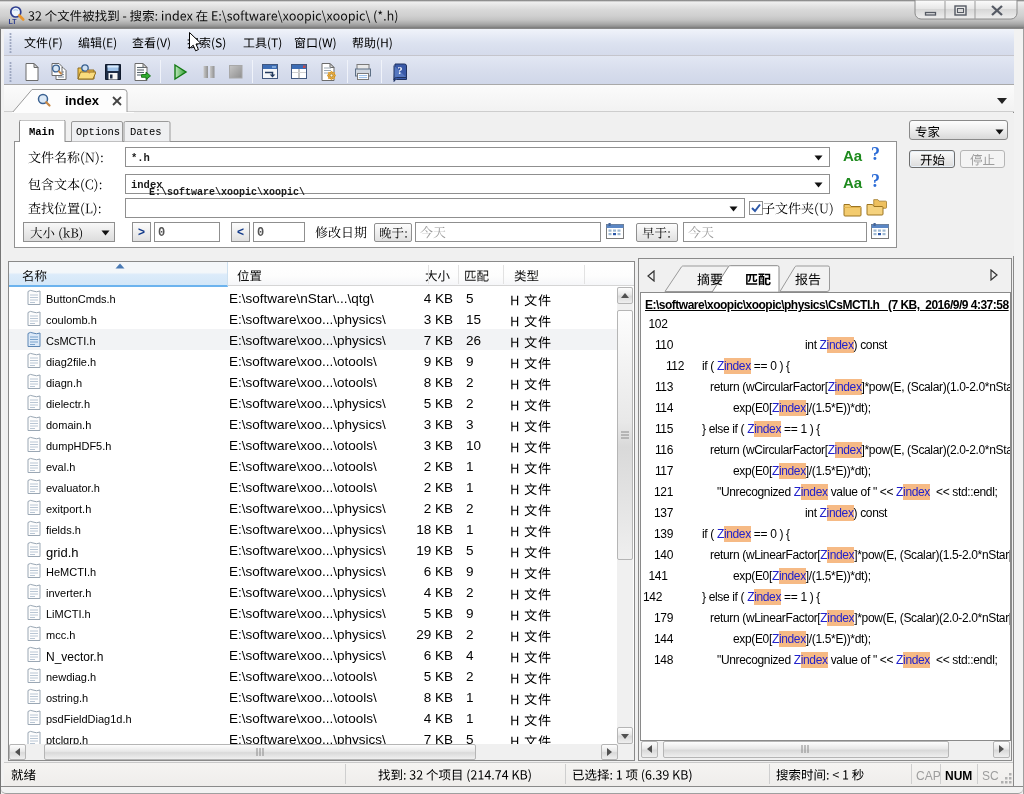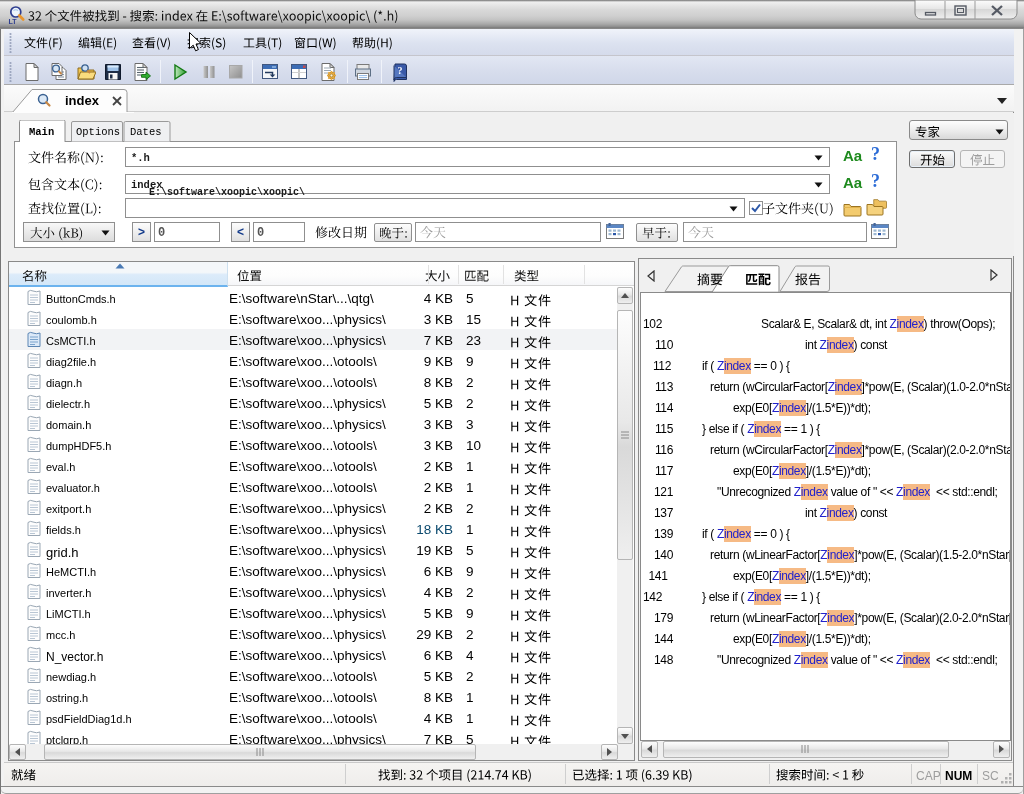--- a/index.html
+++ b/index.html
@@ -428,21 +428,21 @@
 <svg style="position:absolute;left:510.0px;top:310.9px;overflow:visible" width="44" height="20" viewBox="0 -15.08 44 19.76">
     <path d="M1.3 0.0H2.5V-4.5H7.0V0.0H8.2V-9.5H7.0V-5.5H2.5V-9.5H1.3Z M19.7 -10.7C20.1 -10.1 20.5 -9.2 20.6 -8.7L21.7 -9.0C21.5 -9.5 21.1 -10.4 20.7 -11.0ZM14.8 -8.6V-7.7H16.9C17.6 -5.7 18.6 -4.0 20.0 -2.6C18.6 -1.4 16.8 -0.5 14.6 0.1C14.8 0.3 15.2 0.8 15.3 1.0C17.4 0.3 19.2 -0.6 20.7 -1.9C22.2 -0.6 23.9 0.4 26.1 0.9C26.2 0.7 26.5 0.3 26.7 0.1C24.7 -0.5 22.9 -1.4 21.5 -2.6C22.8 -4.0 23.8 -5.6 24.5 -7.7H26.6V-8.6ZM20.7 -3.3C19.5 -4.5 18.5 -6.0 17.9 -7.7H23.4C22.8 -5.9 21.9 -4.5 20.7 -3.3Z M32.2 -4.4V-3.5H35.9V1.0H36.9V-3.5H40.5V-4.4H36.9V-7.3H39.9V-8.3H36.9V-10.8H35.9V-8.3H34.2C34.4 -8.8 34.5 -9.5 34.6 -10.1L33.7 -10.3C33.4 -8.6 32.8 -6.9 32.1 -5.8C32.3 -5.7 32.7 -5.5 32.9 -5.3C33.3 -5.9 33.6 -6.6 33.9 -7.3H35.9V-4.4ZM31.6 -10.9C30.9 -8.9 29.7 -7.0 28.5 -5.7C28.7 -5.5 28.9 -5.0 29.1 -4.7C29.5 -5.2 29.9 -5.7 30.2 -6.2V1.0H31.2V-7.8C31.7 -8.7 32.1 -9.6 32.5 -10.6Z" fill="#000"></path>
   </svg>
 <div class="abs" style="left:9px;top:329px;width:608px;height:21px;background:#f2f3f5"></div>
 <svg class="abs" style="left:27px;top:331px" width="14" height="17" viewBox="0 0 14 17">
     <use href="#docsel"></use>
   </svg>
 <div class="lat" style="left:46px;top:335px;font-size:11px;color:#000">CsMCTI.h</div>
 <div class="lat" style="left:229px;top:333px;font-size:13.5px;color:#000">E:\software\xoo...\physics\</div>
 <div class="lat" style="left:405px;top:333px;width:48px;text-align:right;font-size:13.5px;color:#000">7 KB</div>
-<div class="lat" style="left:466px;top:333px;font-size:13.5px;color:#000">23</div>
+<div class="lat" style="left:466px;top:333px;font-size:13.5px;color:#000">26</div>
 <svg style="position:absolute;left:510.0px;top:331.9px;overflow:visible" width="44" height="20" viewBox="0 -15.08 44 19.76">
     <path d="M1.3 0.0H2.5V-4.5H7.0V0.0H8.2V-9.5H7.0V-5.5H2.5V-9.5H1.3Z M19.7 -10.7C20.1 -10.1 20.5 -9.2 20.6 -8.7L21.7 -9.0C21.5 -9.5 21.1 -10.4 20.7 -11.0ZM14.8 -8.6V-7.7H16.9C17.6 -5.7 18.6 -4.0 20.0 -2.6C18.6 -1.4 16.8 -0.5 14.6 0.1C14.8 0.3 15.2 0.8 15.3 1.0C17.4 0.3 19.2 -0.6 20.7 -1.9C22.2 -0.6 23.9 0.4 26.1 0.9C26.2 0.7 26.5 0.3 26.7 0.1C24.7 -0.5 22.9 -1.4 21.5 -2.6C22.8 -4.0 23.8 -5.6 24.5 -7.7H26.6V-8.6ZM20.7 -3.3C19.5 -4.5 18.5 -6.0 17.9 -7.7H23.4C22.8 -5.9 21.9 -4.5 20.7 -3.3Z M32.2 -4.4V-3.5H35.9V1.0H36.9V-3.5H40.5V-4.4H36.9V-7.3H39.9V-8.3H36.9V-10.8H35.9V-8.3H34.2C34.4 -8.8 34.5 -9.5 34.6 -10.1L33.7 -10.3C33.4 -8.6 32.8 -6.9 32.1 -5.8C32.3 -5.7 32.7 -5.5 32.9 -5.3C33.3 -5.9 33.6 -6.6 33.9 -7.3H35.9V-4.4ZM31.6 -10.9C30.9 -8.9 29.7 -7.0 28.5 -5.7C28.7 -5.5 28.9 -5.0 29.1 -4.7C29.5 -5.2 29.9 -5.7 30.2 -6.2V1.0H31.2V-7.8C31.7 -8.7 32.1 -9.6 32.5 -10.6Z" fill="#000"></path>
   </svg>
 <svg class="abs" style="left:27px;top:352px" width="14" height="17" viewBox="0 0 14 17">
     <use href="#doc"></use>
   </svg>
 <div class="lat" style="left:46px;top:356px;font-size:11px;color:#000">diag2file.h</div>
 <div class="lat" style="left:229px;top:354px;font-size:13.5px;color:#000">E:\software\xoo...\otools\</div>
 <div class="lat" style="left:405px;top:354px;width:48px;text-align:right;font-size:13.5px;color:#000">9 KB</div>
 <div class="lat" style="left:466px;top:354px;font-size:13.5px;color:#000">9</div>
@@ -517,21 +517,21 @@
 <div class="lat" style="left:405px;top:501px;width:48px;text-align:right;font-size:13.5px;color:#000">2 KB</div>
 <div class="lat" style="left:466px;top:501px;font-size:13.5px;color:#000">2</div>
 <svg style="position:absolute;left:510.0px;top:499.9px;overflow:visible" width="44" height="20" viewBox="0 -15.08 44 19.76">
     <path d="M1.3 0.0H2.5V-4.5H7.0V0.0H8.2V-9.5H7.0V-5.5H2.5V-9.5H1.3Z M19.7 -10.7C20.1 -10.1 20.5 -9.2 20.6 -8.7L21.7 -9.0C21.5 -9.5 21.1 -10.4 20.7 -11.0ZM14.8 -8.6V-7.7H16.9C17.6 -5.7 18.6 -4.0 20.0 -2.6C18.6 -1.4 16.8 -0.5 14.6 0.1C14.8 0.3 15.2 0.8 15.3 1.0C17.4 0.3 19.2 -0.6 20.7 -1.9C22.2 -0.6 23.9 0.4 26.1 0.9C26.2 0.7 26.5 0.3 26.7 0.1C24.7 -0.5 22.9 -1.4 21.5 -2.6C22.8 -4.0 23.8 -5.6 24.5 -7.7H26.6V-8.6ZM20.7 -3.3C19.5 -4.5 18.5 -6.0 17.9 -7.7H23.4C22.8 -5.9 21.9 -4.5 20.7 -3.3Z M32.2 -4.4V-3.5H35.9V1.0H36.9V-3.5H40.5V-4.4H36.9V-7.3H39.9V-8.3H36.9V-10.8H35.9V-8.3H34.2C34.4 -8.8 34.5 -9.5 34.6 -10.1L33.7 -10.3C33.4 -8.6 32.8 -6.9 32.1 -5.8C32.3 -5.7 32.7 -5.5 32.9 -5.3C33.3 -5.9 33.6 -6.6 33.9 -7.3H35.9V-4.4ZM31.6 -10.9C30.9 -8.9 29.7 -7.0 28.5 -5.7C28.7 -5.5 28.9 -5.0 29.1 -4.7C29.5 -5.2 29.9 -5.7 30.2 -6.2V1.0H31.2V-7.8C31.7 -8.7 32.1 -9.6 32.5 -10.6Z" fill="#000"></path>
   </svg>
 <svg class="abs" style="left:27px;top:520px" width="14" height="17" viewBox="0 0 14 17">
     <use href="#doc"></use>
   </svg>
 <div class="lat" style="left:46px;top:524px;font-size:11px;color:#000">fields.h</div>
 <div class="lat" style="left:229px;top:522px;font-size:13.5px;color:#000">E:\software\xoo...\physics\</div>
-<div class="lat" style="left:405px;top:522px;width:48px;text-align:right;font-size:13.5px;color:#0c4a6e">18 KB</div>
+<div class="lat" style="left:405px;top:522px;width:48px;text-align:right;font-size:13.5px;color:#000000">18 KB</div>
 <div class="lat" style="left:466px;top:522px;font-size:13.5px;color:#000">1</div>
 <svg style="position:absolute;left:510.0px;top:520.9px;overflow:visible" width="44" height="20" viewBox="0 -15.08 44 19.76">
     <path d="M1.3 0.0H2.5V-4.5H7.0V0.0H8.2V-9.5H7.0V-5.5H2.5V-9.5H1.3Z M19.7 -10.7C20.1 -10.1 20.5 -9.2 20.6 -8.7L21.7 -9.0C21.5 -9.5 21.1 -10.4 20.7 -11.0ZM14.8 -8.6V-7.7H16.9C17.6 -5.7 18.6 -4.0 20.0 -2.6C18.6 -1.4 16.8 -0.5 14.6 0.1C14.8 0.3 15.2 0.8 15.3 1.0C17.4 0.3 19.2 -0.6 20.7 -1.9C22.2 -0.6 23.9 0.4 26.1 0.9C26.2 0.7 26.5 0.3 26.7 0.1C24.7 -0.5 22.9 -1.4 21.5 -2.6C22.8 -4.0 23.8 -5.6 24.5 -7.7H26.6V-8.6ZM20.7 -3.3C19.5 -4.5 18.5 -6.0 17.9 -7.7H23.4C22.8 -5.9 21.9 -4.5 20.7 -3.3Z M32.2 -4.4V-3.5H35.9V1.0H36.9V-3.5H40.5V-4.4H36.9V-7.3H39.9V-8.3H36.9V-10.8H35.9V-8.3H34.2C34.4 -8.8 34.5 -9.5 34.6 -10.1L33.7 -10.3C33.4 -8.6 32.8 -6.9 32.1 -5.8C32.3 -5.7 32.7 -5.5 32.9 -5.3C33.3 -5.9 33.6 -6.6 33.9 -7.3H35.9V-4.4ZM31.6 -10.9C30.9 -8.9 29.7 -7.0 28.5 -5.7C28.7 -5.5 28.9 -5.0 29.1 -4.7C29.5 -5.2 29.9 -5.7 30.2 -6.2V1.0H31.2V-7.8C31.7 -8.7 32.1 -9.6 32.5 -10.6Z" fill="#000"></path>
   </svg>
 <svg class="abs" style="left:27px;top:541px" width="14" height="17" viewBox="0 0 14 17">
     <use href="#doc"></use>
   </svg>
 <div class="lat" style="left:46px;top:545px;font-size:13px;color:#000">grid.h</div>
 <div class="lat" style="left:229px;top:543px;font-size:13.5px;color:#000">E:\software\xoo...\physics\</div>
 <div class="lat" style="left:405px;top:543px;width:48px;text-align:right;font-size:13.5px;color:#000">19 KB</div>
@@ -679,25 +679,25 @@
     <path d="M2.1 -10.9V-8.3H0.6V-7.4H2.1V-4.5C1.4 -4.3 0.8 -4.1 0.4 -4.0L0.6 -3.1L2.1 -3.5V-0.2C2.1 0.0 2.0 0.1 1.9 0.1C1.7 0.1 1.2 0.1 0.6 0.1C0.8 0.3 0.9 0.8 0.9 1.0C1.7 1.0 2.2 1.0 2.6 0.8C2.9 0.7 3.0 0.4 3.0 -0.2V-3.8L4.3 -4.2L4.2 -5.1L3.0 -4.8V-7.4H4.2V-8.3H3.0V-10.9ZM6.0 -8.8C6.2 -8.4 6.4 -7.8 6.5 -7.4H4.8V1.0H5.7V-6.6H8.0V-5.4H6.2V-4.7H8.0V-3.5H6.6V-0.3H7.3V-0.8H10.1V-3.5H8.8V-4.7H10.6V-5.4H8.8V-6.6H11.0V-0.1C11.0 0.1 10.9 0.1 10.8 0.2C10.6 0.2 10.1 0.2 9.5 0.1C9.7 0.4 9.8 0.8 9.8 1.0C10.6 1.0 11.2 1.0 11.5 0.8C11.8 0.7 11.9 0.4 11.9 -0.1V-7.4H10.2C10.4 -7.8 10.6 -8.4 10.8 -8.9L10.2 -9.0H12.3V-9.8H8.9C8.8 -10.2 8.6 -10.7 8.4 -11.0L7.6 -10.8C7.7 -10.5 7.9 -10.2 8.0 -9.8H4.5V-9.0H9.9C9.8 -8.5 9.5 -7.9 9.3 -7.4H6.7L7.4 -7.6C7.3 -8.0 7.1 -8.6 6.8 -9.0ZM7.3 -2.8H9.4V-1.5H7.3Z M21.7 -3.0C21.3 -2.3 20.7 -1.7 19.9 -1.2C19.0 -1.4 18.0 -1.7 17.0 -1.8C17.3 -2.2 17.6 -2.6 17.9 -3.0ZM14.5 -8.4V-5.0H18.0C17.8 -4.7 17.6 -4.3 17.4 -3.9H13.7V-3.0H16.8C16.3 -2.4 15.8 -1.8 15.4 -1.3C16.5 -1.1 17.6 -0.9 18.6 -0.6C17.4 -0.2 15.7 0.1 13.8 0.2C13.9 0.4 14.1 0.7 14.2 1.0C16.6 0.8 18.6 0.4 20.0 -0.3C21.7 0.2 23.1 0.6 24.2 1.0L25.0 0.3C24.0 -0.1 22.6 -0.5 21.1 -0.9C21.8 -1.5 22.4 -2.2 22.8 -3.0H25.3V-3.9H18.5C18.7 -4.2 18.9 -4.5 19.1 -4.9L18.5 -5.0H24.5V-8.4H21.4V-9.5H25.1V-10.4H13.9V-9.5H17.4V-8.4ZM18.4 -9.5H20.5V-8.4H18.4ZM15.5 -7.6H17.4V-5.8H15.5ZM18.4 -7.6H20.5V-5.8H18.4ZM21.4 -7.6H23.6V-5.8H21.4Z" fill="#000"></path>
   </svg>
 <svg style="position:absolute;left:745.0px;top:268.9px;overflow:visible" width="28" height="20" viewBox="0 -15.08 28 19.76">
     <path d="M12.1 -10.3H1.1V0.5H12.3V-1.0H2.6V-8.8H4.5C4.5 -5.9 4.4 -4.2 2.7 -3.1C3.1 -2.8 3.5 -2.3 3.7 -1.9C5.7 -3.2 6.0 -5.4 6.1 -8.8H7.8V-4.2C7.8 -2.7 8.1 -2.2 9.4 -2.2C9.7 -2.2 10.4 -2.2 10.6 -2.2C11.7 -2.2 12.1 -2.8 12.3 -4.9C11.9 -5.0 11.2 -5.2 10.9 -5.5C10.9 -4.0 10.8 -3.7 10.5 -3.7C10.3 -3.7 9.8 -3.7 9.7 -3.7C9.3 -3.7 9.3 -3.7 9.3 -4.2V-8.8H12.1Z M20.0 -10.5V-8.9H23.7V-6.5H20.0V-1.1C20.0 0.5 20.5 1.0 21.9 1.0C22.2 1.0 23.4 1.0 23.8 1.0C25.1 1.0 25.5 0.3 25.7 -1.9C25.3 -2.0 24.6 -2.2 24.3 -2.5C24.2 -0.8 24.1 -0.5 23.6 -0.5C23.3 -0.5 22.4 -0.5 22.2 -0.5C21.6 -0.5 21.6 -0.5 21.6 -1.1V-5.0H23.7V-4.2H25.2V-10.5ZM15.0 -1.8H18.0V-0.9H15.0ZM15.0 -2.9V-3.9C15.1 -3.8 15.4 -3.6 15.5 -3.5C16.1 -4.1 16.3 -5.1 16.3 -5.8V-6.9H16.7V-4.7C16.7 -4.0 16.9 -3.8 17.4 -3.8C17.6 -3.8 17.8 -3.8 17.9 -3.8H18.0V-2.9ZM13.5 -10.6V-9.2H15.3V-8.2H13.8V1.1H15.0V0.3H18.0V0.9H19.3V-8.2H17.9V-9.2H19.5V-10.6ZM16.3 -8.2V-9.2H16.8V-8.2ZM15.0 -4.0V-6.9H15.5V-5.8C15.5 -5.2 15.5 -4.5 15.0 -4.0ZM17.4 -6.9H18.0V-4.5L17.9 -4.6C17.9 -4.6 17.9 -4.6 17.8 -4.6C17.7 -4.6 17.6 -4.6 17.6 -4.6C17.4 -4.6 17.4 -4.6 17.4 -4.8Z" fill="#000"></path>
   </svg>
 <svg style="position:absolute;left:795.0px;top:268.9px;overflow:visible" width="28" height="20" viewBox="0 -15.08 28 19.76">
     <path d="M5.5 -10.5V1.0H6.5V-5.1H6.9C7.4 -3.8 8.0 -2.5 8.9 -1.4C8.2 -0.7 7.4 -0.1 6.5 0.4C6.8 0.5 7.1 0.8 7.2 1.1C8.1 0.6 8.9 -0.0 9.5 -0.7C10.2 0.0 11.0 0.6 11.8 1.0C12.0 0.8 12.3 0.4 12.5 0.2C11.6 -0.2 10.8 -0.8 10.1 -1.5C11.1 -2.7 11.7 -4.2 12.1 -5.8L11.4 -6.1L11.2 -6.0H6.5V-9.6H10.6C10.6 -8.4 10.5 -7.9 10.3 -7.7C10.2 -7.6 10.1 -7.6 9.8 -7.6C9.5 -7.6 8.7 -7.6 7.8 -7.7C8.0 -7.5 8.1 -7.1 8.1 -6.9C9.0 -6.8 9.8 -6.8 10.2 -6.9C10.6 -6.9 10.9 -7.0 11.2 -7.2C11.4 -7.5 11.6 -8.2 11.6 -10.1C11.6 -10.2 11.6 -10.5 11.6 -10.5ZM7.8 -5.1H10.9C10.6 -4.1 10.1 -3.1 9.5 -2.2C8.8 -3.1 8.2 -4.1 7.8 -5.1ZM2.5 -10.9V-8.3H0.6V-7.3H2.5V-4.6L0.4 -4.0L0.7 -3.0L2.5 -3.6V-0.2C2.5 0.1 2.4 0.1 2.2 0.1C2.0 0.1 1.3 0.1 0.6 0.1C0.7 0.4 0.8 0.8 0.9 1.0C1.9 1.0 2.5 1.0 2.9 0.9C3.3 0.7 3.4 0.4 3.4 -0.2V-3.9L5.0 -4.3L4.9 -5.3L3.4 -4.8V-7.3H4.9V-8.3H3.4V-10.9Z M16.2 -10.8C15.7 -9.3 14.9 -7.9 13.9 -6.9C14.2 -6.8 14.6 -6.5 14.8 -6.4C15.3 -6.9 15.7 -7.5 16.1 -8.2H19.3V-6.1H13.8V-5.2H25.2V-6.1H20.3V-8.2H24.3V-9.0H20.3V-10.9H19.3V-9.0H16.5C16.8 -9.5 17.0 -10.0 17.2 -10.6ZM15.4 -3.9V1.2H16.4V0.4H22.7V1.1H23.7V-3.9ZM16.4 -0.5V-3.0H22.7V-0.5Z" fill="#000"></path>
   </svg>
 <div class="abs" style="left:640px;top:292px;width:371px;height:449px;background:#fff;border:1px solid #8a8a8a"></div>
 <div class="abs" style="left:641px;top:293px;width:369px;height:447px;overflow:hidden;background:#fff">
-<div class="lat" style="left:2px;top:24px;width:30px;text-align:left;font-size:12px;letter-spacing:-0.35px;color:#000">102</div>
-    <div class="lat" style="left:120px;top:24px;font-size:12px;letter-spacing:-0.35px;color:#000">Scalar&amp; E, Scalar&amp; dt, int <span style="color:#2222cc">Z</span><span style="color:#2222cc;background:#f6ba85;padding:1px 0">index</span>) throw(Oops);</div>
+<div class="lat" style="left:4px;top:5px;font-size:12px;font-weight:bold;letter-spacing:-0.5px;text-decoration:underline;color:#000">E:\software\xoopic\xoopic\physics\CsMCTI.h&nbsp;&nbsp;&nbsp;(7 KB,&nbsp;&nbsp;2016/9/9 4:37:58</div>
+<div class="lat" style="left:2px;top:24px;width:30px;text-align:center;font-size:12px;letter-spacing:-0.35px;color:#000">102</div>
 <div class="lat" style="left:2px;top:45px;width:30px;text-align:right;font-size:12px;letter-spacing:-0.35px;color:#000">110</div>
     <div class="lat" style="left:164px;top:45px;font-size:12px;letter-spacing:-0.35px;color:#000">int <span style="color:#2222cc">Z</span><span style="color:#2222cc;background:#f6ba85;padding:1px 0">index</span>) const</div>
-<div class="lat" style="left:0;top:66px;width:30px;text-align:right;font-size:12px;letter-spacing:-0.35px;color:#000">112</div>
+<div class="lat" style="left:13px;top:66px;width:30px;text-align:right;font-size:12px;letter-spacing:-0.35px;color:#000">112</div>
     <div class="lat" style="left:61px;top:66px;font-size:12px;letter-spacing:-0.35px;color:#000">if ( <span style="color:#2222cc">Z</span><span style="color:#2222cc;background:#f6ba85;padding:1px 0">index</span> == 0 ) {</div>
 <div class="lat" style="left:2px;top:87px;width:30px;text-align:right;font-size:12px;letter-spacing:-0.35px;color:#000">113</div>
     <div class="lat" style="left:69px;top:87px;font-size:12px;letter-spacing:-0.35px;color:#000">return (wCircularFactor[<span style="color:#2222cc">Z</span><span style="color:#2222cc;background:#f6ba85;padding:1px 0">index</span>]*pow(E, (Scalar)(1.0-2.0*nStar[</div>
 <div class="lat" style="left:2px;top:108px;width:30px;text-align:right;font-size:12px;letter-spacing:-0.35px;color:#000">114</div>
     <div class="lat" style="left:92px;top:108px;font-size:12px;letter-spacing:-0.35px;color:#000">exp(E0[<span style="color:#2222cc">Z</span><span style="color:#2222cc;background:#f6ba85;padding:1px 0">index</span>]/(1.5*E))*dt);</div>
 <div class="lat" style="left:2px;top:129px;width:30px;text-align:right;font-size:12px;letter-spacing:-0.35px;color:#000">115</div>
     <div class="lat" style="left:61px;top:129px;font-size:12px;letter-spacing:-0.35px;color:#000">} else if ( <span style="color:#2222cc">Z</span><span style="color:#2222cc;background:#f6ba85;padding:1px 0">index</span> == 1 ) {</div>
 <div class="lat" style="left:2px;top:150px;width:30px;text-align:right;font-size:12px;letter-spacing:-0.35px;color:#000">116</div>
     <div class="lat" style="left:69px;top:150px;font-size:12px;letter-spacing:-0.35px;color:#000">return (wCircularFactor[<span style="color:#2222cc">Z</span><span style="color:#2222cc;background:#f6ba85;padding:1px 0">index</span>]*pow(E, (Scalar)(2.0-2.0*nStar[</div>
 <div class="lat" style="left:2px;top:171px;width:30px;text-align:right;font-size:12px;letter-spacing:-0.35px;color:#000">117</div>

